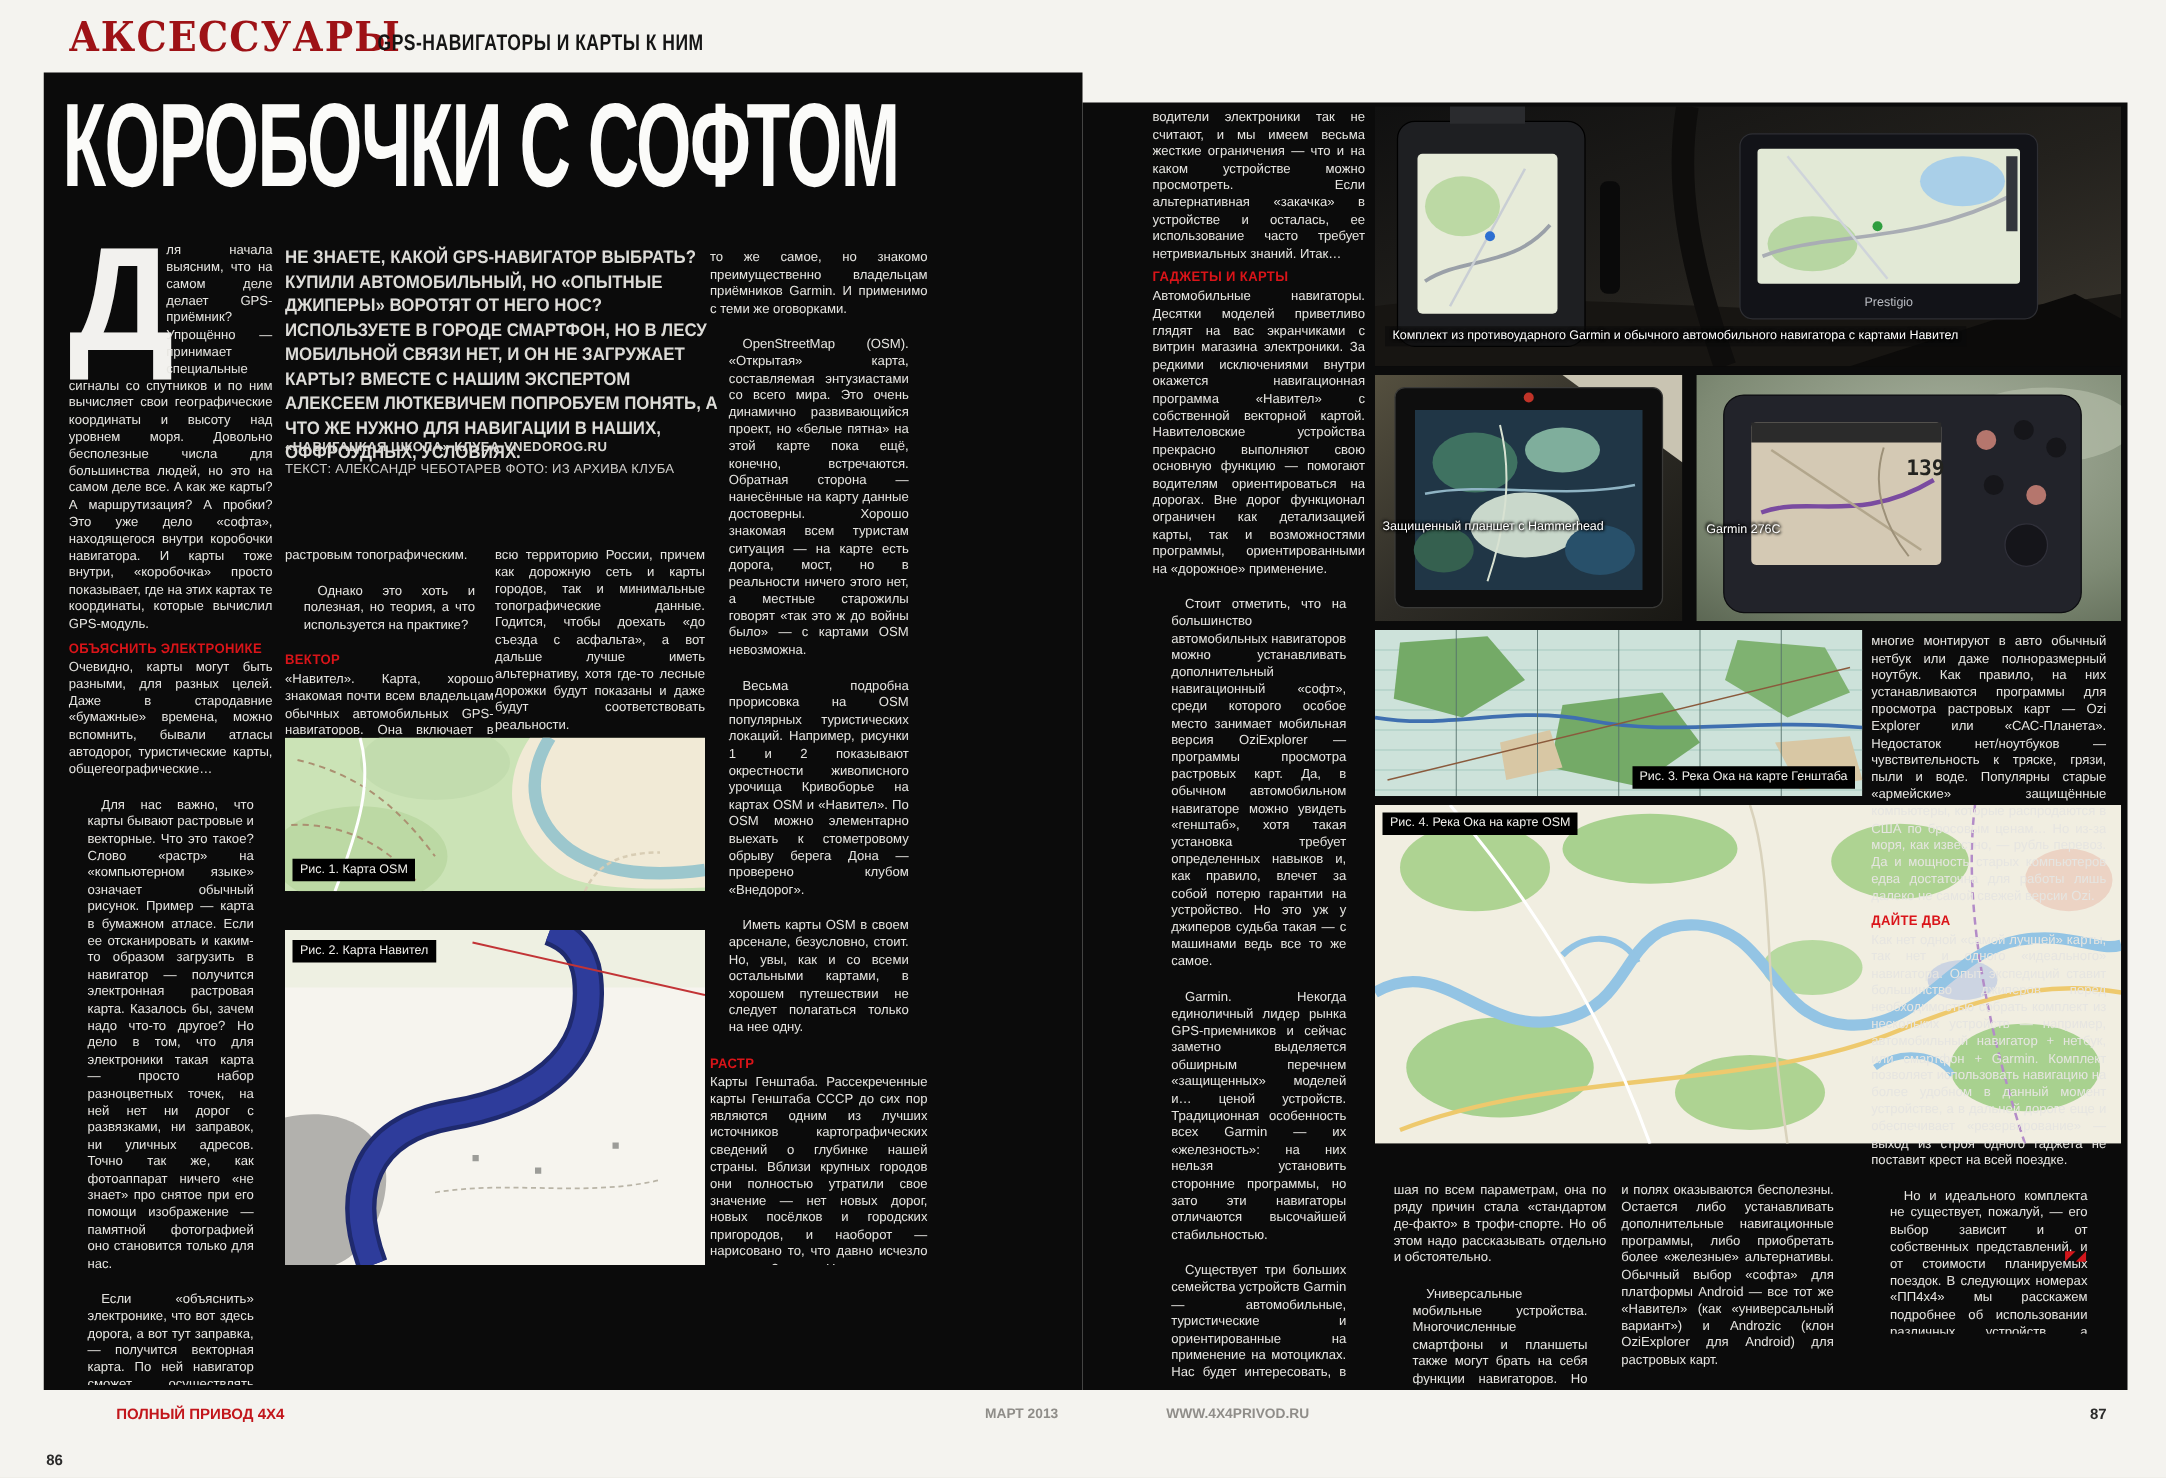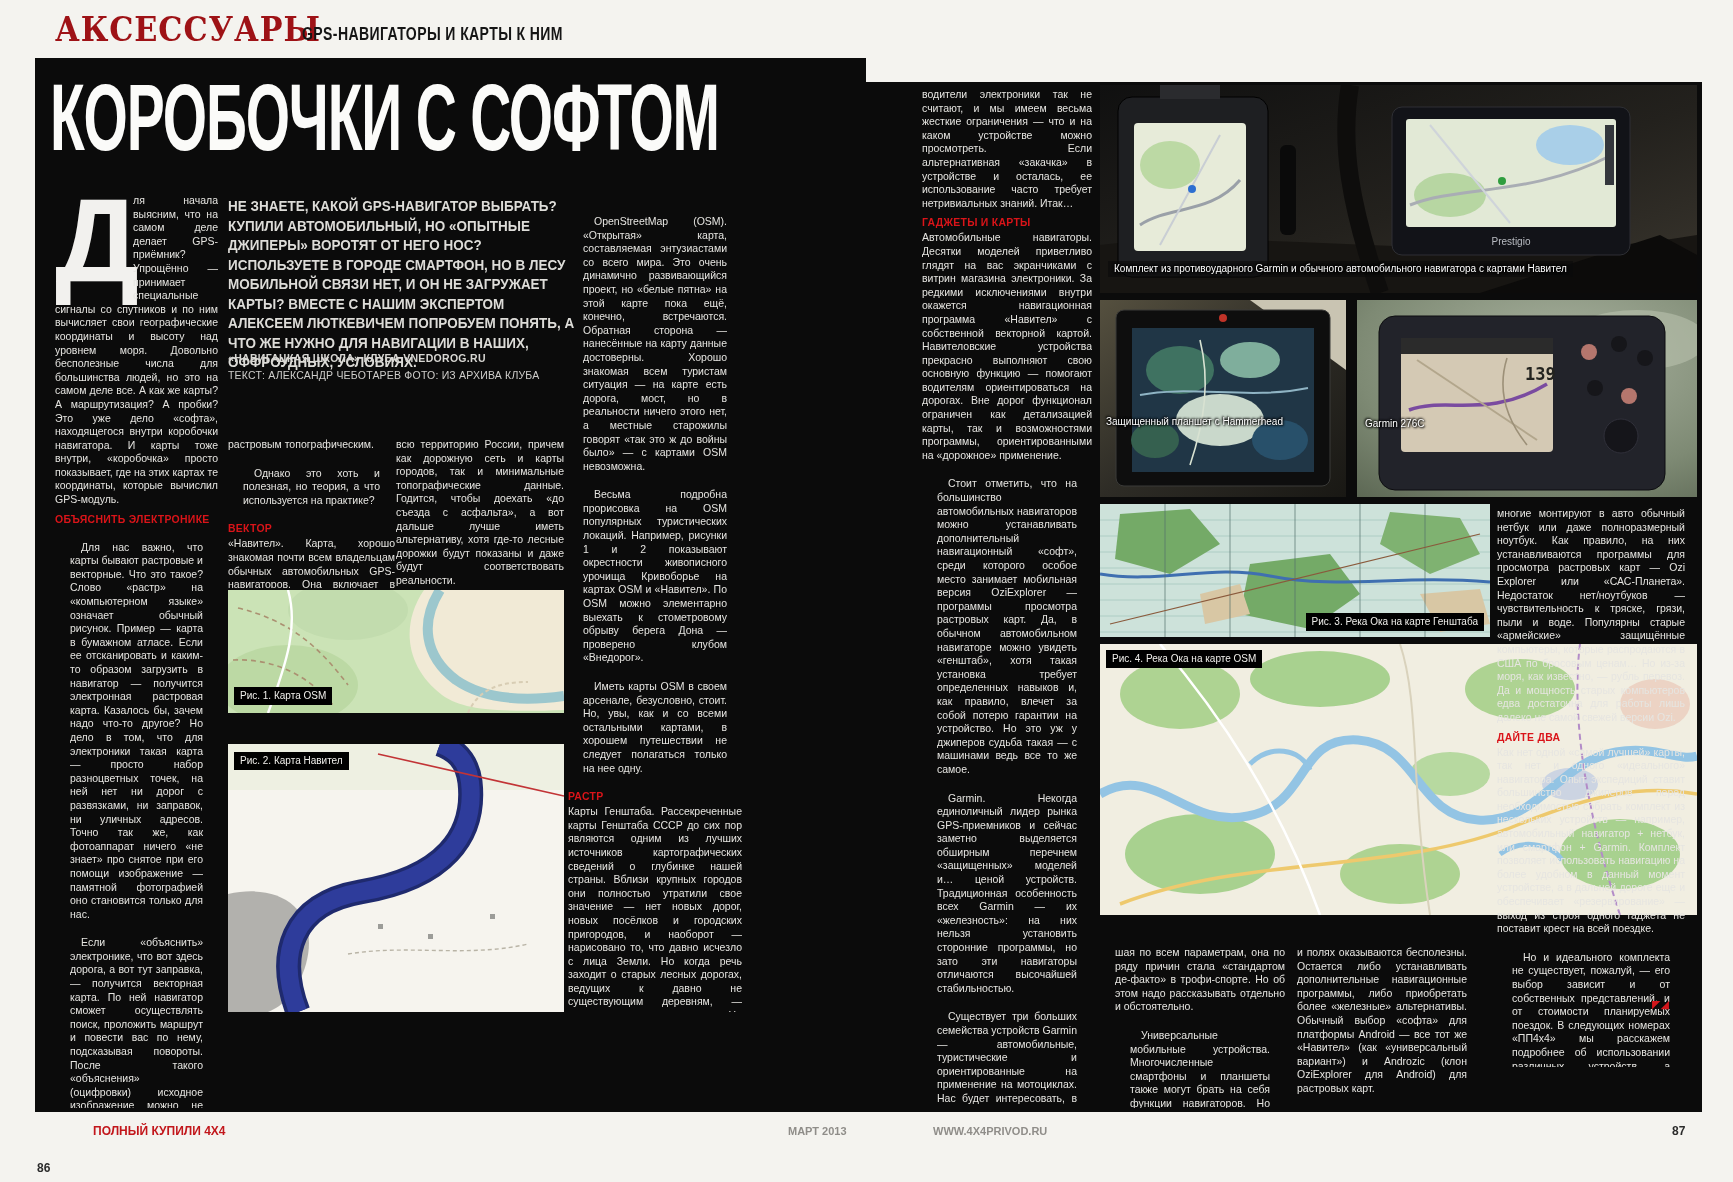--- a/index.html
+++ b/index.html
@@ -51,20 +51,21 @@
   <div class="abs kicker" style="left:55px;top:10px;">АКСЕССУАРЫ</div>
   <div class="abs subtitle" style="left:302px;top:24px;">GPS-НАВИГАТОРЫ И КАРТЫ К НИМ</div>
 
   <div class="abs headline" style="left:50px;top:70px;">КОРОБОЧКИ С СОФТОМ</div>
 
   <div class="abs col" style="left:55px;top:194px;width:163px;height:914px;">
     <div class="dropcap">Д</div>
     <div>
         <div class="t-p0">ля начала выясним, что на самом деле делает GPS-приёмник? Упрощённо — принимает специальные сигналы со спутников и по ним вычисляет свои географические координаты и высоту над уровнем моря. Довольно бесполезные числа для большинства людей, но это на самом деле все. А как же карты? А маршрутизация? А пробки? Это уже дело «софта», находящегося внутри коробочки навигатора. И карты тоже внутри, «коробочка» просто показывает, где на этих картах те координаты, которые вычислил GPS-модуль.</div>
         <div class="t-h">ОБЪЯСНИТЬ ЭЛЕКТРОНИКЕ</div>
+        <div class="t-p0">Очевидно, карты могут быть разными, для разных целей. Даже в стародавние «бумажные» времена, можно вспомнить, бывали атласы автодорог, туристические карты, общегеографические…</div>
         <div class="t-p">Для нас важно, что карты бывают растровые и векторные. Что это такое? Слово «растр» на «компьютерном языке» означает обычный рисунок. Пример — карта в бумажном атласе. Если ее отсканировать и каким-то образом загрузить в навигатор — получится электронная растровая карта. Казалось бы, зачем надо что-то другое? Но дело в том, что для электроники такая карта — просто набор разноцветных точек, на ней нет ни дорог с развязками, ни заправок, ни уличных адресов. Точно так же, как фотоаппарат ничего «не знает» про снятое при его помощи изображение — памятной фотографией оно становится только для нас.</div>
         <div class="t-p">Если «объяснить» электронике, что вот здесь дорога, а вот тут заправка, — получится векторная карта. По ней навигатор сможет осуществлять поиск, проложить маршрут и повести вас по нему, подсказывая повороты. После такого «объяснения» (оцифровки) исходное изображение можно не хранить — по имеющимся данным о координатах всех участков дороги, навигатор и сам сможет ее нарисовать. Так же и с остальными объектами — в памяти навигационного устройства карта состоит не из их изображений, а из их названий и координат, или наборов координат — «векторов», откуда и название этого типа карт.</div>
       </div>
   </div>
 
   <div class="abs lead" style="left:228px;top:197px;">НЕ ЗНАЕТЕ, КАКОЙ GPS-НАВИГАТОР ВЫБРАТЬ? КУПИЛИ АВТОМОБИЛЬНЫЙ, НО «ОПЫТНЫЕ ДЖИПЕРЫ» ВОРОТЯТ ОТ НЕГО НОС? ИСПОЛЬЗУЕТЕ В ГОРОДЕ СМАРТФОН, НО В ЛЕСУ МОБИЛЬНОЙ СВЯЗИ НЕТ, И ОН НЕ ЗАГРУЖАЕТ КАРТЫ? ВМЕСТЕ С НАШИМ ЭКСПЕРТОМ АЛЕКСЕЕМ ЛЮТКЕВИЧЕМ ПОПРОБУЕМ ПОНЯТЬ, А ЧТО ЖЕ НУЖНО ДЛЯ НАВИГАЦИИ В НАШИХ, ОФФРОУДНЫХ, УСЛОВИЯХ.</div>
   <div class="abs byline1" style="left:228px;top:352px;">«НАВИГАЦКАЯ ШКОЛА» КЛУБА VNEDOROG.RU</div>
   <div class="abs byline2" style="left:228px;top:369px;">ТЕКСТ: АЛЕКСАНДР ЧЕБОТАРЕВ ФОТО: ИЗ АРХИВА КЛУБА</div>
 
   <div class="abs col" style="left:228px;top:438px;width:167px;height:150px;">
@@ -109,20 +110,21 @@
       <path d="M120,210 C180,200 240,214 300,200" stroke="#b9b4a6" stroke-width="1.4" stroke-dasharray="4 3" fill="none"></path>
       <rect x="150" y="180" width="5" height="5" fill="#9c9c98"></rect>
       <rect x="200" y="190" width="5" height="5" fill="#9c9c98"></rect>
       <rect x="262" y="170" width="5" height="5" fill="#9c9c98"></rect>
     </svg>
     <div class="figcap" style="left:6px;top:8px;">Рис. 2. Карта Навител</div>
   </div>
 
   <div class="abs col" style="left:568px;top:200px;width:174px;height:812px;">
     <div>
+        <div class="t-p0">то же самое, но знакомо преимущественно владельцам приёмников Garmin. И применимо с теми же оговорками.</div>
         <div class="t-p">OpenStreetMap (OSM). «Открытая» карта, составляемая энтузиастами со всего мира. Это очень динамично развивающийся проект, но «белые пятна» на этой карте пока ещё, конечно, встречаются. Обратная сторона — нанесённые на карту данные достоверны. Хорошо знакомая всем туристам ситуация — на карте есть дорога, мост, но в реальности ничего этого нет, а местные старожилы говорят «так это ж до войны было» — с картами OSM невозможна.</div>
         <div class="t-p">Весьма подробна прорисовка на OSM популярных туристических локаций. Например, рисунки 1 и 2 показывают окрестности живописного урочища Кривоборье на картах OSM и «Навител». По OSM можно элементарно выехать к стометровому обрыву берега Дона — проверено клубом «Внедорог».</div>
         <div class="t-p">Иметь карты OSM в своем арсенале, безусловно, стоит. Но, увы, как и со всеми остальными картами, в хорошем путешествии не следует полагаться только на нее одну.</div>
         <div class="t-h">РАСТР</div>
         <div class="t-p0">Карты Генштаба. Рассекреченные карты Генштаба СССР до сих пор являются одним из лучших источников картографических сведений о глубинке нашей страны. Вблизи крупных городов они полностью утратили свое значение — нет новых дорог, новых посёлков и городских пригородов, и наоборот — нарисовано то, что давно исчезло с лица Земли. Но когда речь заходит о старых лесных дорогах, ведущих к давно не существующим деревням, — альтернативы часто нет. На рисунках 2 и 3 можно сравнить детализации карт Генштаба и OSM.</div>
         <div class="t-p">Спутниковые снимки. С появлением в Интернете свободно доступных космических снимков земной поверхности, мы обрели возможность «заглянуть вперед» по планируемым маршрутам. Стало можно увидеть, прослеживается ли еще дорога в лесу, цел ли мост через реку, и тому подобное. Как и с остальными картами — вариант не универсальный, но где-то очень полезный.</div>
       </div>
   </div>
 
   <div class="abs col" style="left:922px;top:88px;width:170px;height:1020px;">
@@ -295,18 +297,18 @@
     <div>
         <div class="t-p0">многие монтируют в авто обычный нетбук или даже полноразмерный ноутбук. Как правило, на них устанавливаются программы для просмотра растровых карт — Ozi Explorer или «САС-Планета». Недостаток нет/ноутбуков — чувствительность к тряске, грязи, пыли и воде. Популярны старые «армейские» защищённые компьютеры, которые распродаются в США по бросовым ценам… Но из-за моря, как известно, — рубль перевоз. Да и мощность старых компьютеров едва достаточна для работы лишь далеко не самой свежей версии Ozi.</div>
         <div class="t-h">ДАЙТЕ ДВА</div>
         <div class="t-p0">Как нет одной «самой лучшей» карты, так нет и одного «идеального» навигатора. Опыт экспедиций ставит большинство джиперов перед необходимостью собрать комплект из нескольких устройств — например, автомобильный навигатор + нетбук, или смартфон + Garmin. Комплект позволяет использовать навигацию на более удобном в данный момент устройстве, а в дальней дороге еще и обеспечивает «резервирование» — выход из строя одного гаджета не поставит крест на всей поездке.</div>
         <div class="t-p">Но и идеального комплекта не существует, пожалуй, — его выбор зависит и от собственных представлений, и от стоимости планируемых поездок. В следующих номерах «ПП4х4» мы расскажем подробнее об использовании различных устройств, а окончательный выбор — пусть остается за вами, тогда он обязательно будет удачным. До встречи вне дорог!</div>
       </div>
   </div>
   <div class="abs endmark" style="left:1652px;top:998px;">◤◢</div>
 
   <div class="abs foot" style="left:37px;top:1124px;margin-top:37px;">86</div>
-  <div class="abs foot foot-brand" style="left:93px;top:1124px;">ПОЛНЫЙ КУПИЛИ 4Х4</div>
+  <div class="abs foot foot-brand" style="left:93px;top:1124px;">ПОЛНЫЙ ПРИВОД 4Х4</div>
   <div class="abs foot foot-gray" style="left:788px;top:1125px;">МАРТ 2013</div>
   <div class="abs foot foot-gray" style="left:933px;top:1125px;">WWW.4X4PRIVOD.RU</div>
   <div class="abs foot" style="left:1672px;top:1124px;">87</div>
 
 </div>
 
 </body></html>

